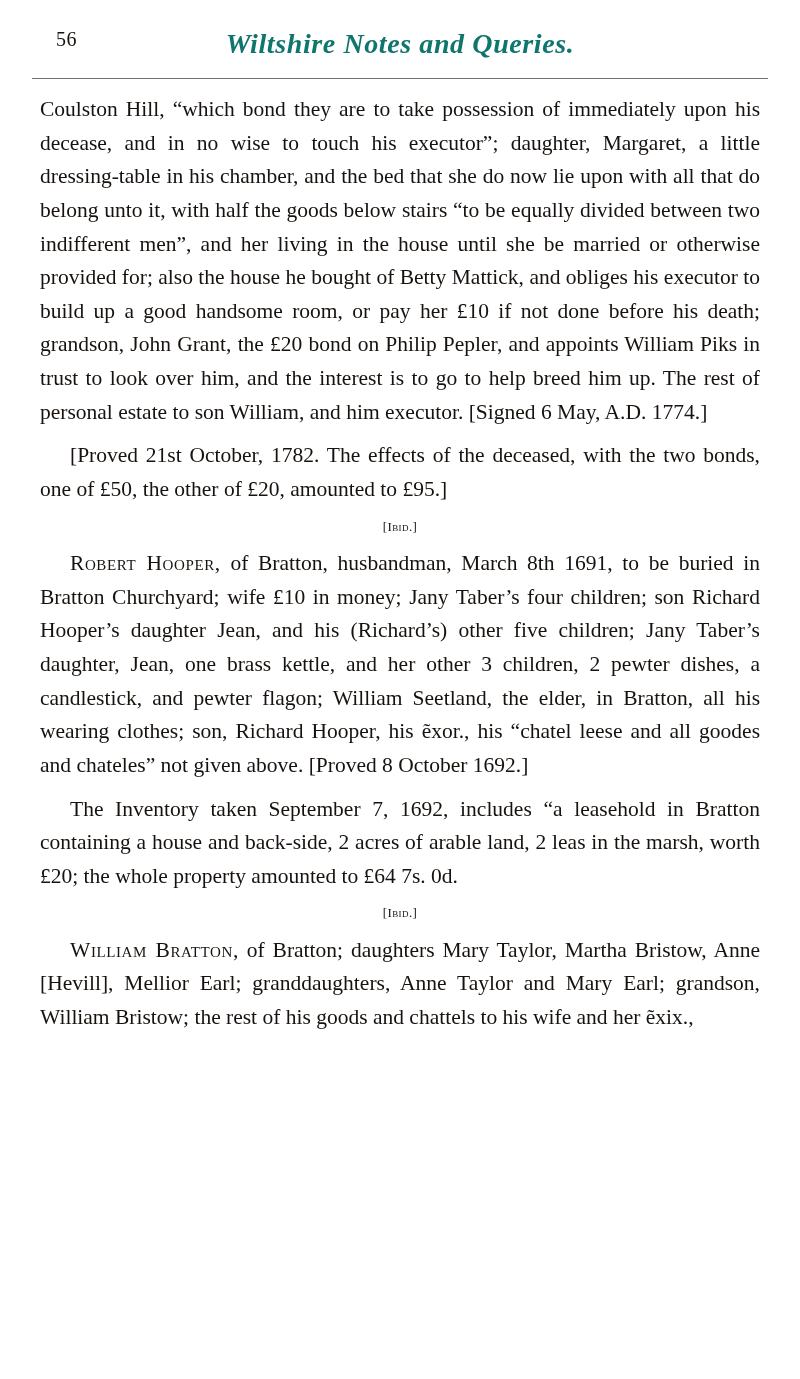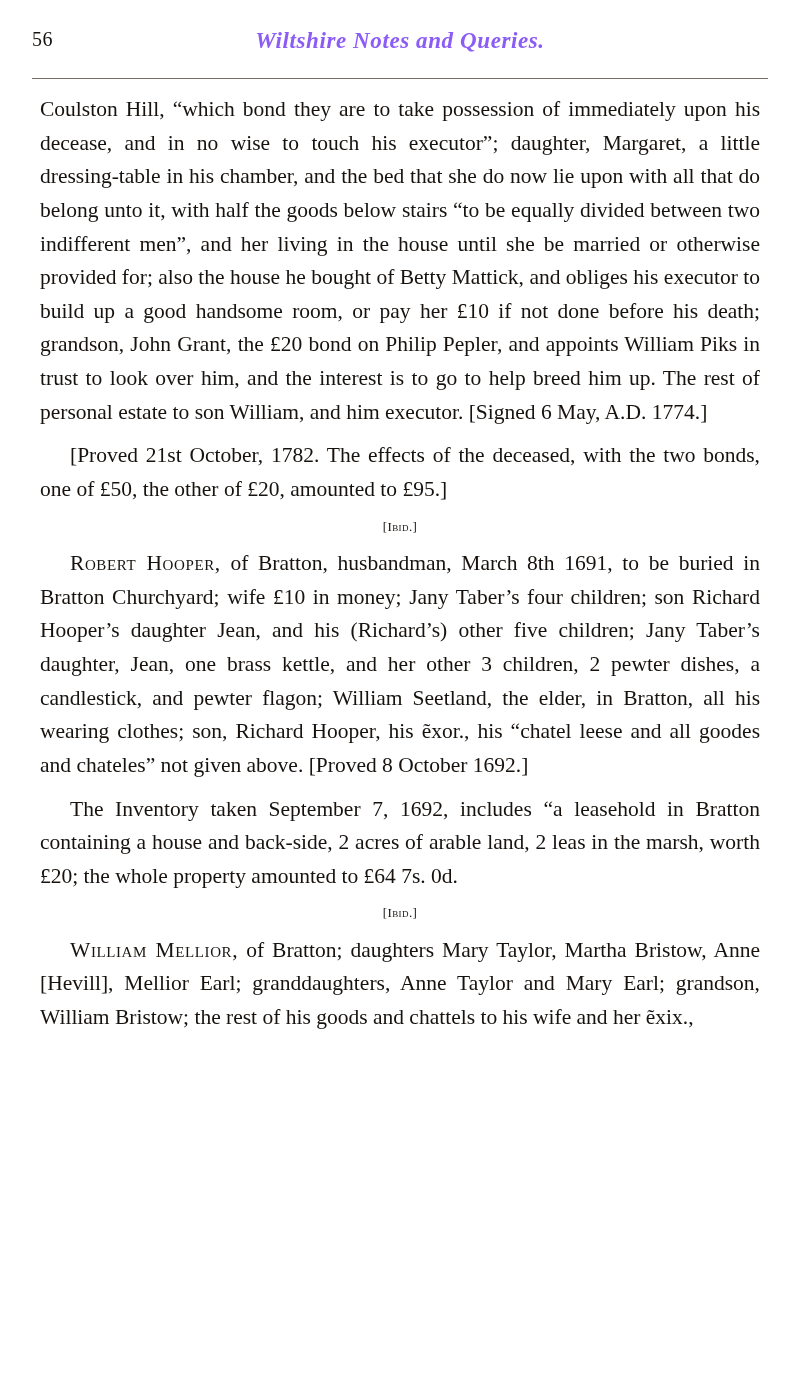--- a/index.html
+++ b/index.html
@@ -29,31 +29,32 @@
     height: 40px;
   }
   .folio {
     font-size: 20px;
     font-family: "Liberation Serif", serif;
     letter-spacing: 0.5px;
     color: #17120e;
     width: 60px;
     text-align: left;
     padding-left: 2px;
+    margin-left: 24px;
   }
   .running-title {
     position: absolute;
     left: 0;
     right: 0;
     text-align: center;
-    font-size: 23px;
+    font-size: 28px;
     font-style: italic;
     font-weight: bold;
     letter-spacing: 0.6px;
-    color: #8b5cf6;
+    color: #0f766e;
   }
   .rule {
     border: 0;
     border-top: 1px solid #7a6f66;
     margin: 10px 2px 14px 2px;
   }
   .body {
     font-size: 21.5px;
     line-height: 1.565;
     text-align: justify;
@@ -105,16 +106,16 @@
     <p class="indent">[Proved 21st October, 1782.  The effects of the deceased, with the two bonds, one of £50, the other of £20, amounted to £95.]</p>
 
     <p class="centered ibid smallcaps">[Ibid.]</p>
 
     <p class="indent"><span class="sc-name">Robert Hooper,</span><span> of Bratton, husbandman, March 8th 1691, to be buried in Bratton Churchyard; wife £10 in money; Jany Taber’s four children; son Richard Hooper’s daughter Jean, and his (Richard’s) other five children; Jany Taber’s daughter, Jean, one brass kettle, and her other 3 children, 2 pewter dishes, a candlestick, and pewter flagon; William Seetland, the elder, in Bratton, all his wearing clothes; son, Richard Hooper, his ẽxor., his “chatel leese and all goodes and chateles” not given above.  [Proved 8 October 1692.]</span></p>
 
     <p class="indent">The Inventory taken September 7, 1692, includes “a leasehold in Bratton containing a house and back-side, 2 acres of arable land, 2 leas in the marsh, worth £20; the whole property amounted to £64 7s. 0d.</p>
 
     <p class="centered ibid smallcaps">[Ibid.]</p>
 
-    <p class="indent"><span class="sc-name">William Mellior,</span><span> of Bratton; daughters Mary Taylor, Martha Bristow, Anne [Hevill], Mellior Earl; granddaughters, Anne Taylor and Mary Earl; grandson, William Bristow; the rest of his goods and chattels to his wife and her ẽxix.,</span></p>
+    <p class="indent"><span class="sc-name">William Bratton,</span><span> of Bratton; daughters Mary Taylor, Martha Bristow, Anne [Hevill], Mellior Earl; granddaughters, Anne Taylor and Mary Earl; grandson, William Bristow; the rest of his goods and chattels to his wife and her ẽxix.,</span></p>
 
   </div>
 </div>
 
 </body></html>

